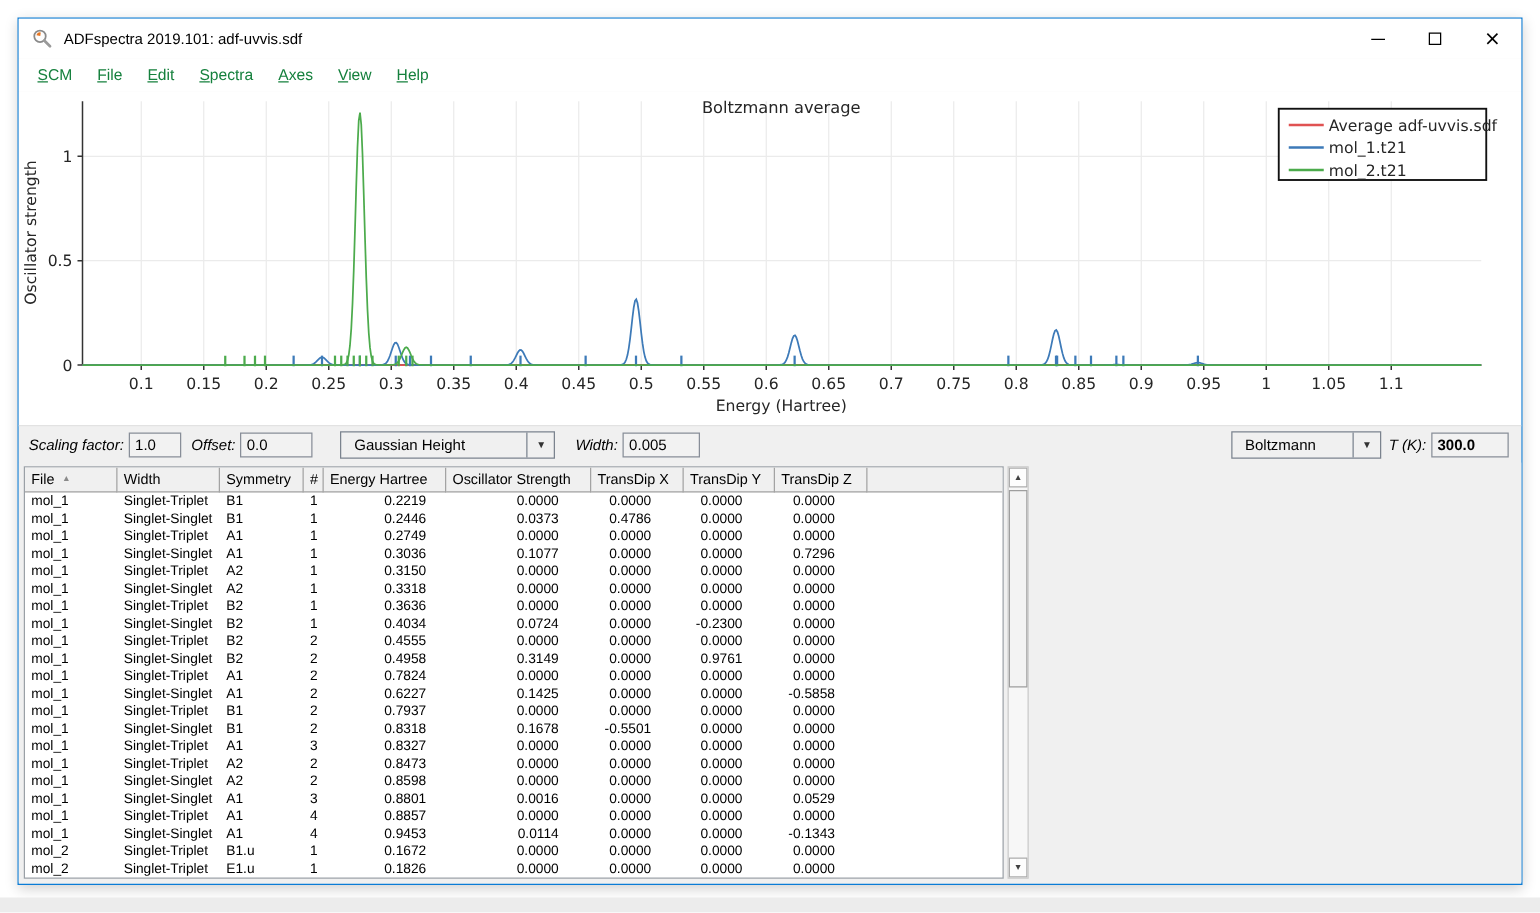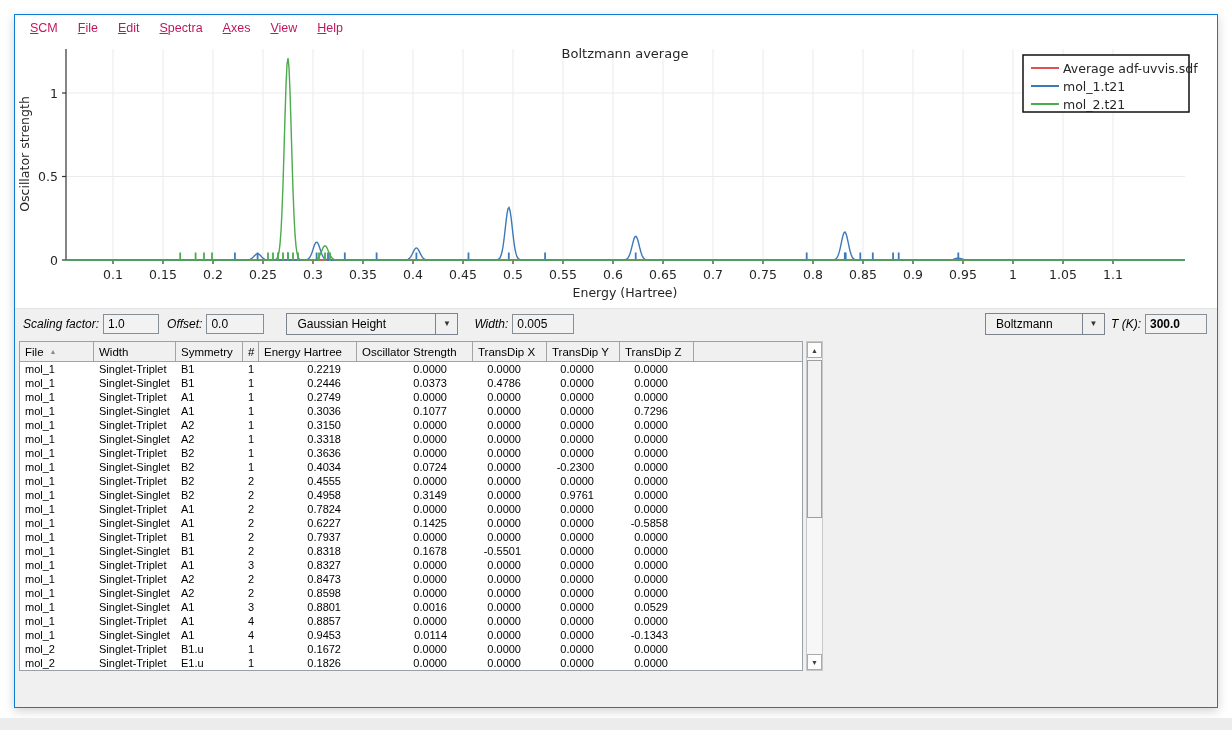--- a/index.html
+++ b/index.html
@@ -16,21 +16,21 @@
   .app-icon { width:18px; height:18px; margin-left:10px; display:inline-block; }
   .title { font-size:12px; color:#000; margin-left:8px; flex:0 0 auto; }
   .win-buttons { margin-left:auto; display:flex; height:32px; }
   .win-btn { width:46px; height:32px; display:flex; align-items:center; justify-content:center; cursor:default; }
   .glyph-min { width:11px; height:1px; background:#000; display:block; }
   .glyph-max { width:10px; height:10px; border:1px solid #000; display:block; }
   .glyph-close { font-size:16px; line-height:16px; color:#000; font-family:"DejaVu Sans", sans-serif; }
 
   
   .menubar { height:26px; background:#ffffff; display:flex; align-items:center; padding-left:8px; }
-  .menu-item { font-size:12.5px; color:#be185d; padding:3px 7px; margin-right:6px; }
+  .menu-item { font-size:12.5px; color:#15803d; padding:3px 7px; margin-right:6px; }
 
   
   .chart-panel { height:267px; background:#ffffff; }
   #chart-svg { display:block; }
 
   
   .controls { height:30px; background:#f0f0f0; display:flex; align-items:center; padding:0 10px 0 8px;
               border-top:1px solid #e2e2e2; }
   .lbl { font-size:12px; color:#000; margin-right:4px; white-space:nowrap;font-style:italic; }
   .txt { height:20px; border:1px solid #888e98; background:#f2f2f2; font-size:12px;
@@ -70,20 +70,41 @@
   .scroll-thumb { position:absolute; left:0; top:18px; width:15px; height:158px; background:#f3f3f3;
                   border:1px solid #9e9e9e; }
   .right-panel { position:absolute; left:810px; top:0; right:0; bottom:0; background:#f0f0f0; }
 </style>
 </head>
 <body>
 
 <div class="screen">
   <div class="window">
 
+    <div class="titlebar">
+      <span class="app-icon">
+        <svg width="18" height="18" viewBox="0 0 18 18">
+          <circle cx="7" cy="7" r="4.6" fill="#fdfdfd" stroke="#8a8a8a" stroke-width="1.4"></circle>
+          <path d="M4.2 6.2 A3 3 0 0 1 7.6 3.9 L7.2 6.8 Z" fill="#e87722"></path>
+          <line x1="10.4" y1="10.4" x2="15" y2="15" stroke="#9a9a9a" stroke-width="2.2" stroke-linecap="round"></line>
+        </svg>
+      </span>
+      <span class="title">ADFspectra 2019.101: adf-uvvis.sdf</span>
+      <div class="win-buttons">
+        <div class="win-btn">
+          <span class="glyph-min"></span>
+        </div>
+        <div class="win-btn">
+          <span class="glyph-max"></span>
+        </div>
+        <div class="win-btn">
+          <span class="glyph-close">×</span>
+        </div>
+      </div>
+    </div>
 
     <div class="menubar" id="menubar">
         <div class="menu-item"><u>S</u>CM</div>
         <div class="menu-item"><u>F</u>ile</div>
         <div class="menu-item"><u>E</u>dit</div>
         <div class="menu-item"><u>S</u>pectra</div>
         <div class="menu-item"><u>A</u>xes</div>
         <div class="menu-item"><u>V</u>iew</div>
         <div class="menu-item"><u>H</u>elp</div>
       </div>
@@ -209,21 +230,21 @@
           <text x="1048" y="31.5" font-size="12.5" text-anchor="start" fill="#262626" font-family="DejaVu Sans, sans-serif">Average adf-uvvis.sdf</text>
           <line x1="1016" y1="45" x2="1044" y2="45" stroke="#3d7ab8" stroke-width="2"></line>
           <text x="1048" y="49.5" font-size="12.5" text-anchor="start" fill="#262626" font-family="DejaVu Sans, sans-serif">mol_1.t21</text>
           <line x1="1016" y1="63" x2="1044" y2="63" stroke="#4cab4c" stroke-width="2"></line>
           <text x="1048" y="67.5" font-size="12.5" text-anchor="start" fill="#262626" font-family="DejaVu Sans, sans-serif">mol_2.t21</text>
         </svg>
     </div>
 
     <div class="controls">
       <span class="lbl">Scaling factor:</span>
-      <input class="txt" style="width: 56px;" value="1.0">
+      <input class="txt" style="width: 42px;" value="1.0">
       <span class="lbl" style="margin-left:8px">Offset:</span>
       <input class="txt" style="width: 58px;" value="0.0">
       <div class="combo" style="width:172px; margin-left:22px">
         <span class="combo-text">Gaussian Height</span>
         <span class="combo-arrow">▼</span>
       </div>
       <span class="lbl" style="margin-left:16px">Width:</span>
       <input class="txt" style="width: 62px;" value="0.005">
       <div class="spacer"></div>
       <div class="combo" style="width:120px">

